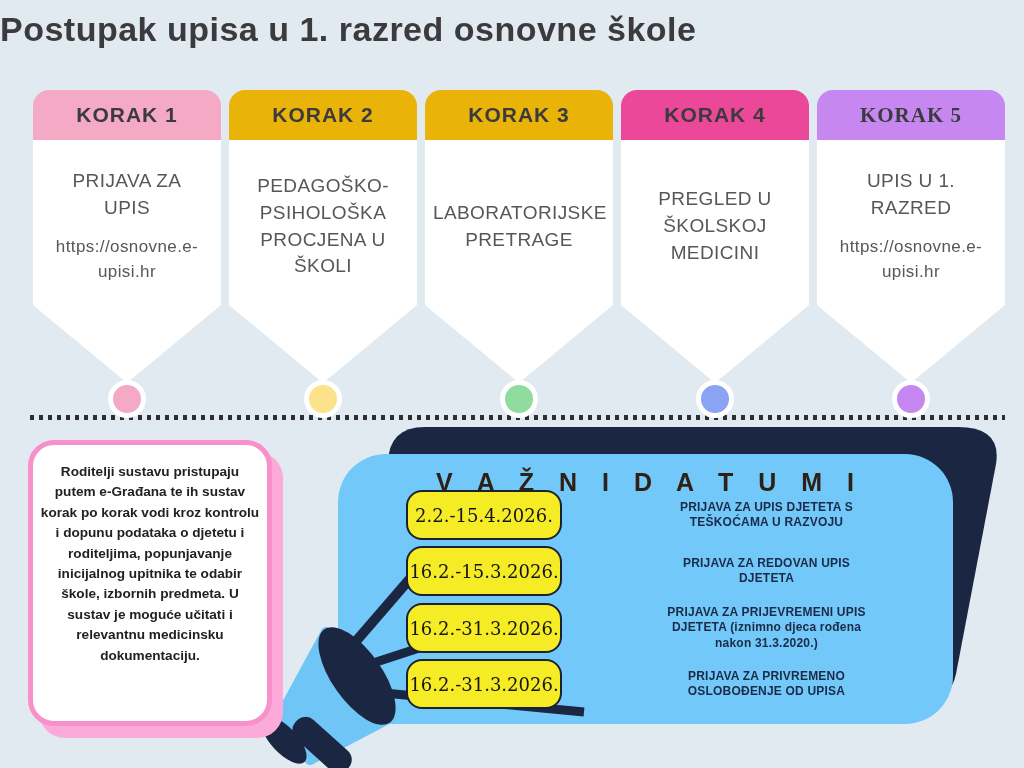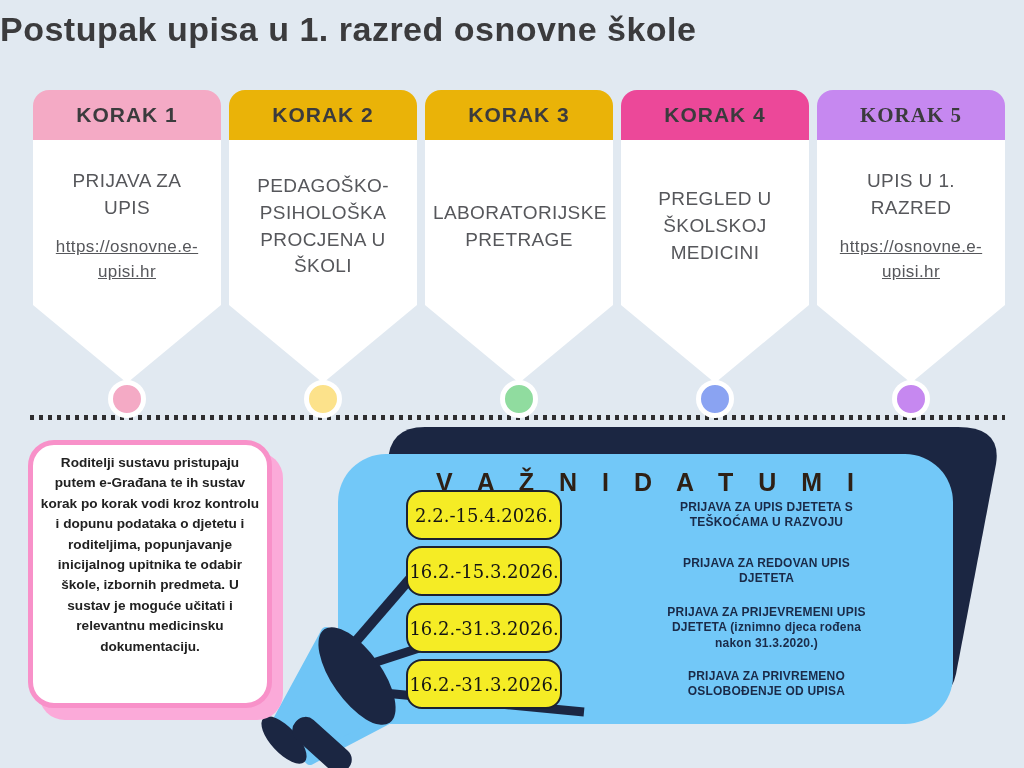--- a/index.html
+++ b/index.html
@@ -23,21 +23,21 @@
   }
   .step-body{
     background:#fff;height:165px;box-sizing:border-box;
     display:flex;flex-direction:column;justify-content:center;
     text-align:center;padding:8px 8px 0 8px;
     color:#56575b;font-size:19px;line-height:1.42;letter-spacing:.4px;
   }
   .step-tail{height:78px;background:#fff;clip-path:polygon(0 0,100% 0,50% 100%);}
   .step-link{
     margin-top:12px;font-size:17px;color:#56575b;
-    text-decoration:underline;line-height:1.5;cursor:pointer;
+    line-height:1.5;cursor:pointer;
   }
   .timeline-dot{
     position:absolute;top:380px;width:28px;height:28px;border-radius:50%;
     border:5px solid #ffffff;
   }
   
   #timeline-line{
     position:absolute;top:415px;left:30px;width:975px;height:5px;
     background:repeating-linear-gradient(to right,#2e2e30 0 4px,transparent 4px 9px);
   }
@@ -63,21 +63,21 @@
     position:absolute;left:168px;top:0;width:385px;height:50px;
     display:flex;flex-direction:column;justify-content:center;
     text-align:center;font-size:12px;font-weight:bold;color:#1a2a48;
     line-height:1.26;letter-spacing:.2px;align-items:center;
   }
   
   #note-box{
     position:absolute;left:28px;top:440px;width:222px;height:242px;
     background:#fff;border:5px solid #f891c9;border-radius:26px;
     box-shadow:11px 12px 0 0 #fbaad9;
-    padding:8px 6px;
+    padding:17px 6px;
   }
   #note-text{
     margin:0;text-align:center;font-size:13.6px;font-weight:bold;
     color:#212121;line-height:1.5;
   }
 </style>
 </head>
 <body>
 
 <h1 id="page-title">Postupak upisa u 1. razred osnovne škole</h1>

